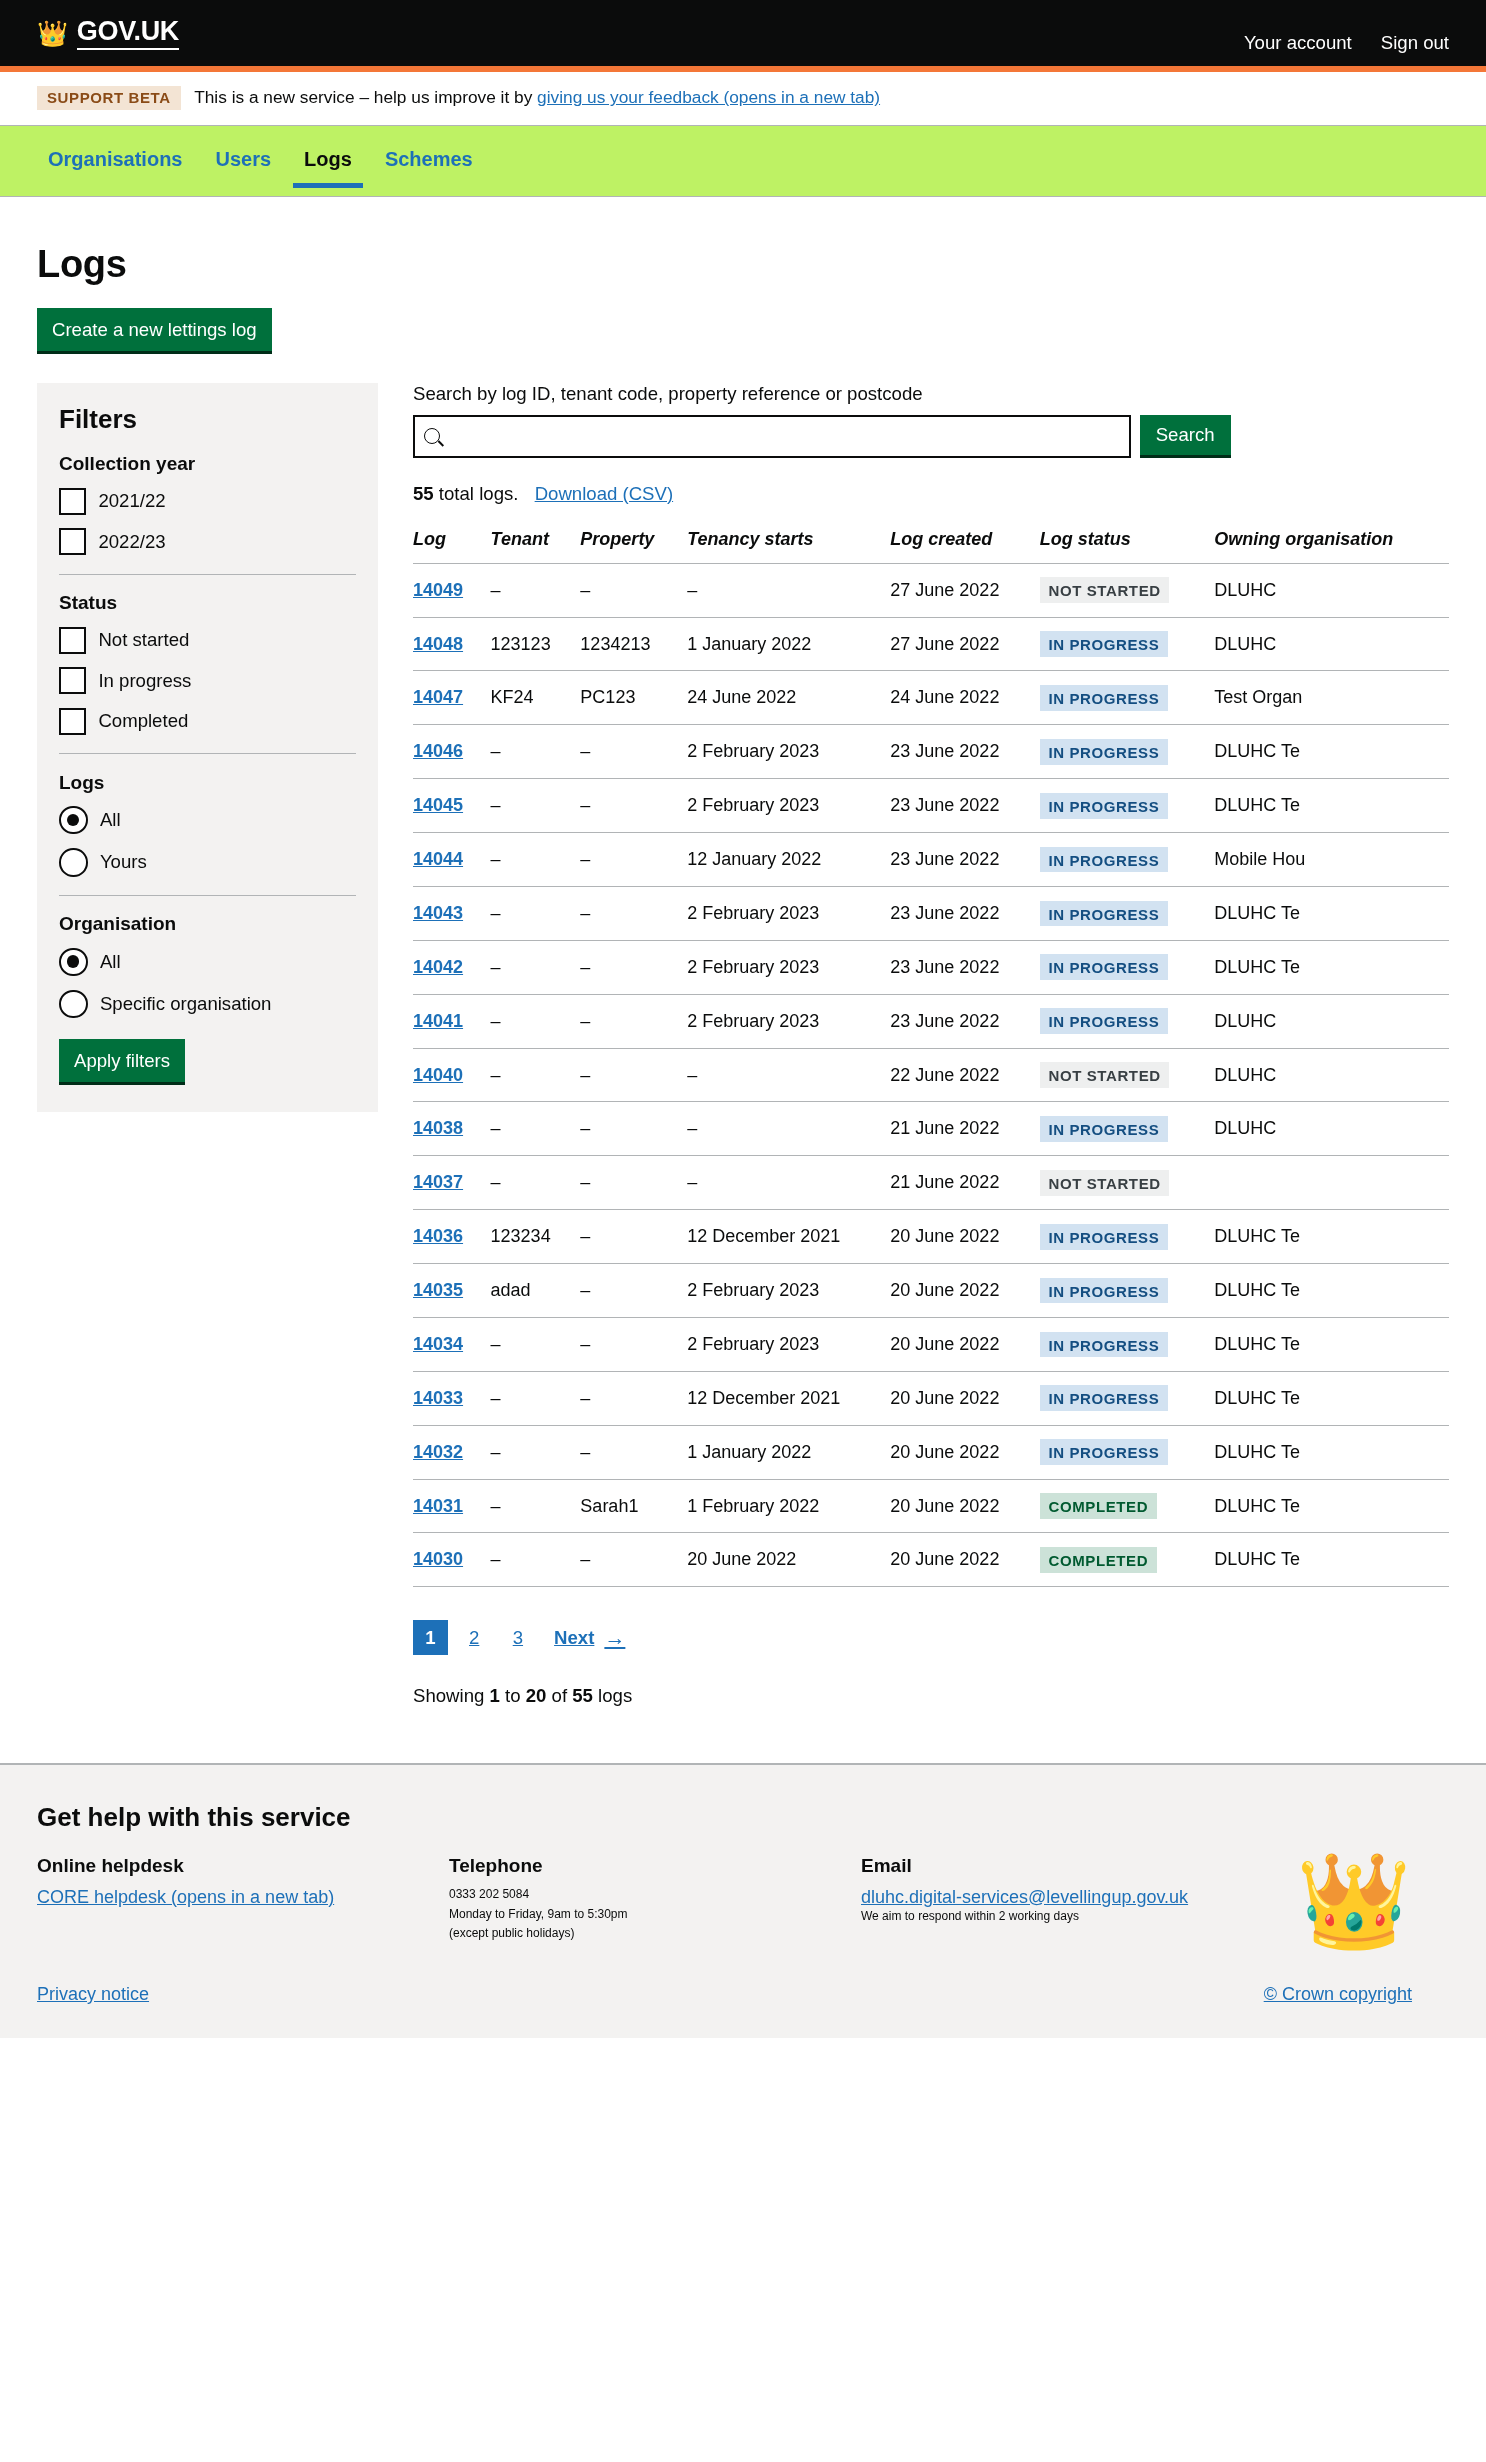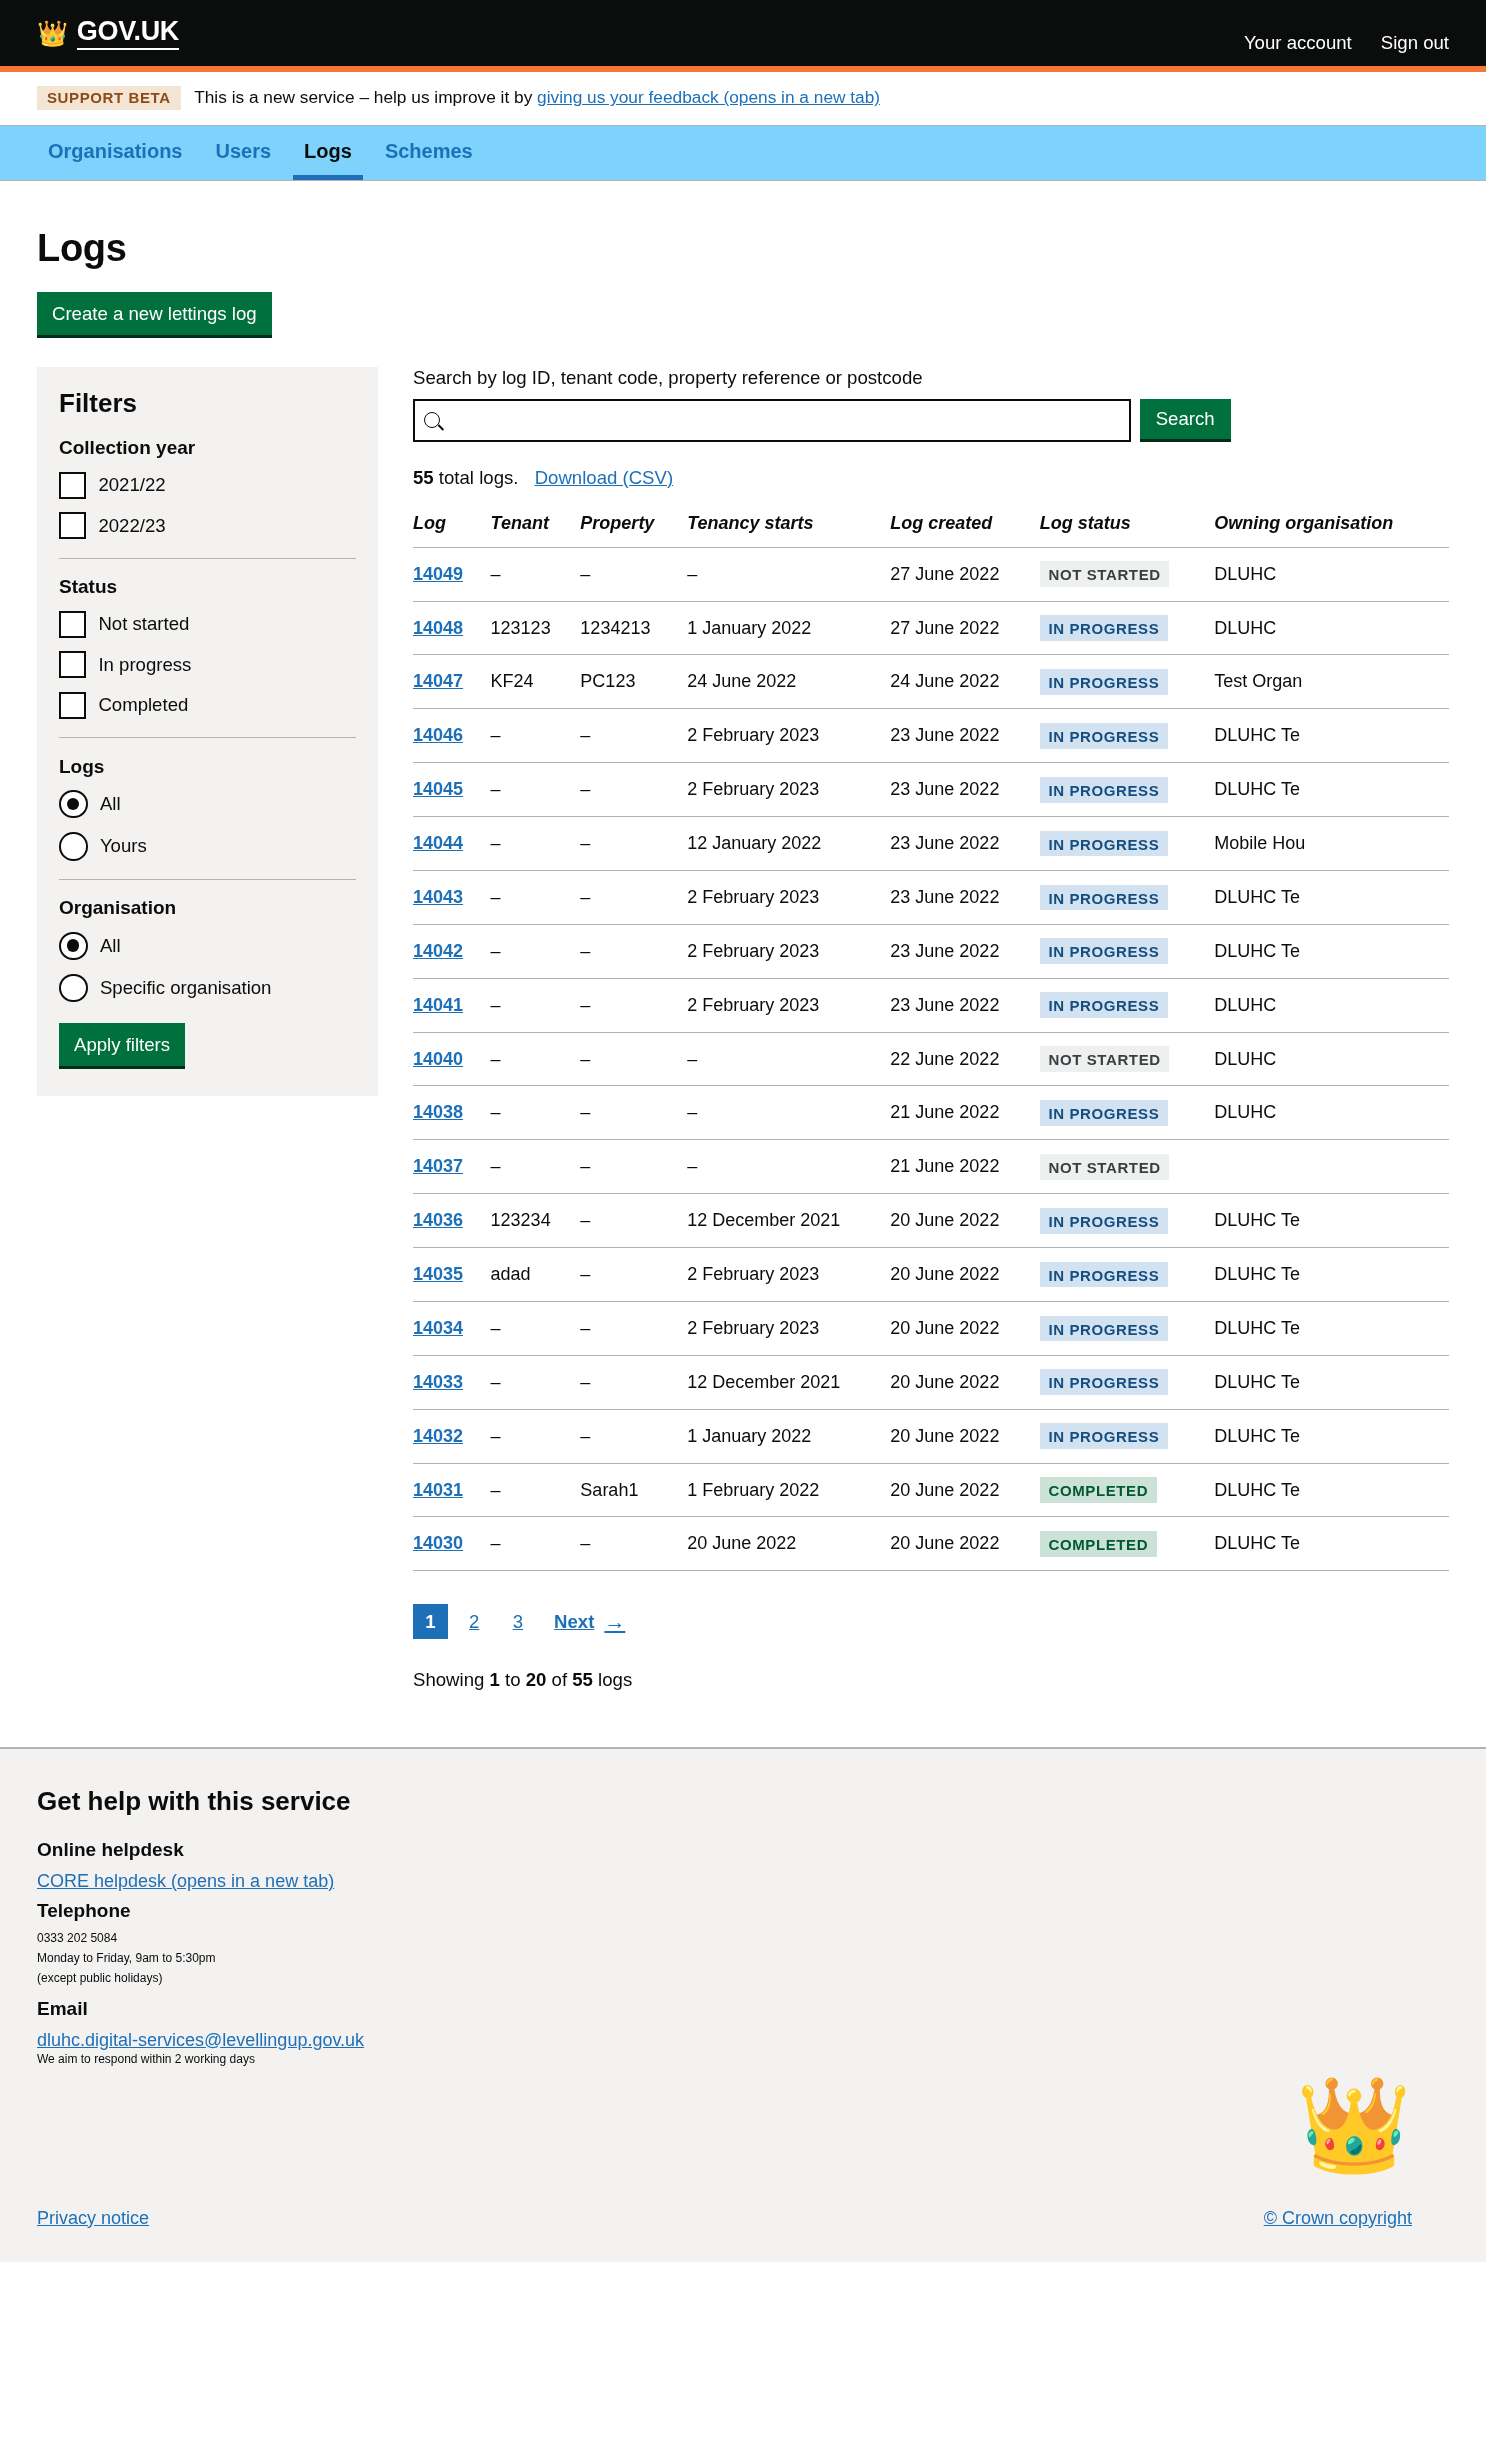--- a/index.html
+++ b/index.html
@@ -75,23 +75,23 @@
     font-size: 15px;
     letter-spacing: 0.6px;
     padding: 3.7px 10px;
     text-transform: uppercase;
   }
   .phase-text { font-size: 17.3px; }
   .phase-text a { color:#1d70b8; }
 
   
   .primary-nav {
-    background: #7dd3fc;
+    background: #bef264;
     border-bottom: 0.6px solid #b1b4b6;
-    padding: 0 37px;
+    padding: 8px 37px;
     display: flex;
     gap: 0;
     text-align: center;
   }
   .primary-nav .nav-item {
     padding: 13.6px 11px 12.4px 11px;
     font-size: 20px;
     font-weight: bold;
     color: #1d70b8;
     text-decoration: none;
@@ -316,22 +316,21 @@
     padding: 37px 37px 33px 37px;
     position: relative;
   }
   footer h2 {
     font-size: 26px;
     font-weight: bold;
     margin: 0 0 22px 0;
   }
   .footer-cols {
     display: flex;
-    gap: 8px;
-    flex-direction: column;
+    gap: 16px;
   }
   .footer-col { width: 396px; }
   .footer-col h3 {
     font-size: 19px;
     font-weight: bold;
     margin: 0 0 8.7px 0;
   }
   .footer-col p { margin: 0 0 3.7px 0; font-size: 12px; line-height: 1.35; }
   .footer-col a { font-size: 18px; }
   .crest-wrap {

